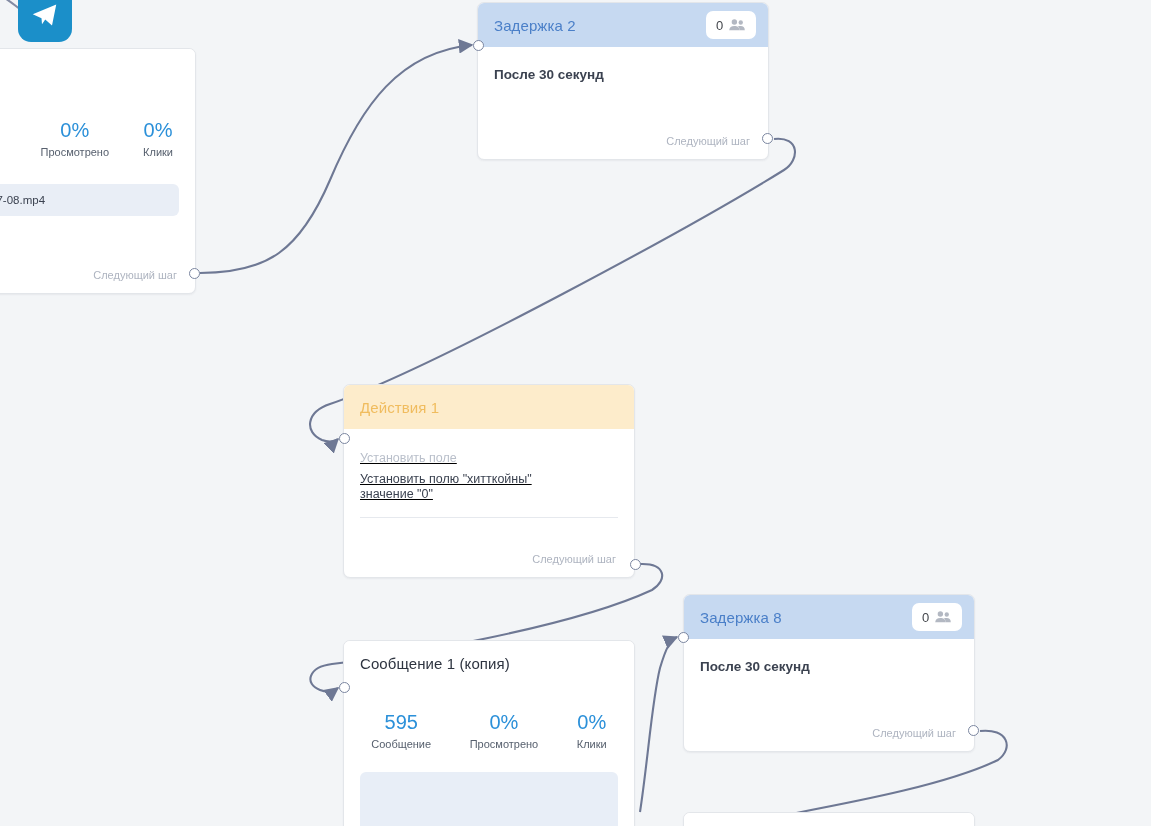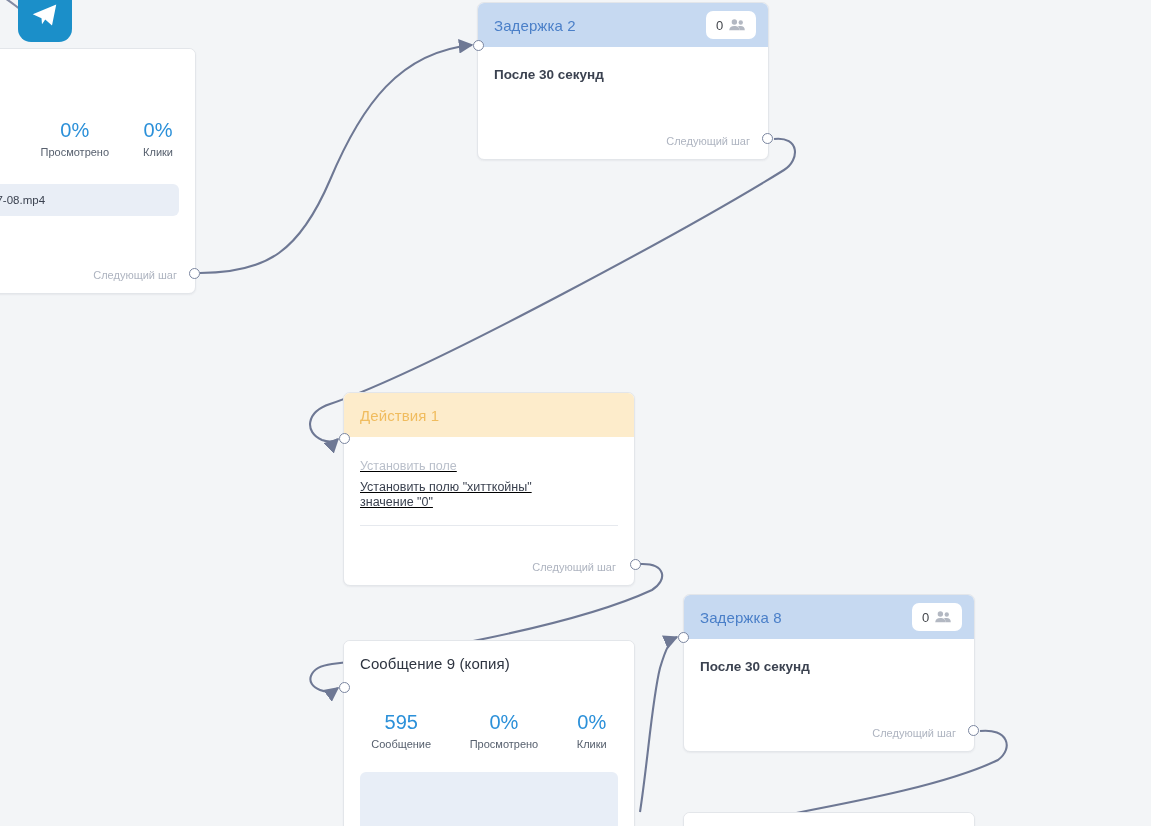--- a/index.html
+++ b/index.html
@@ -258,40 +258,40 @@
       </span>
     </div>
     <div class="node-body" style="height:114px;">
       <div class="delay-text">После 30 секунд</div>
       <div class="next-step" style="bottom:14px;">Следующий шаг</div>
     </div>
   </div>
   <div class="port" style="left:473px; top:40px;"></div>
   <div class="port" style="left:762px; top:133px;"></div>
 
-  <div class="node" style="left:343px; top:392px; width:292px; height:194px;">
+  <div class="node" style="left:343px; top:384px; width:292px; height:194px;">
     <div class="node-head action">
       <span class="node-title">Действия 1</span>
     </div>
     <div class="node-body" style="height:150px;text-decoration:underline;">
       <div class="act-block">
         <div class="act-kind">Установить поле</div>
         <div class="act-desc">Установить полю "хитткойны"
 значение "0"</div>
         <hr class="act-rule">
       </div>
       <div class="next-step" style="bottom:14px;">Следующий шаг</div>
     </div>
   </div>
   <div class="port" style="left:339px; top:433px;"></div>
   <div class="port" style="left:630px; top:559px;"></div>
 
   <div class="node" style="left:343px; top:640px; width:292px; height:210px;">
     <div class="node-head plain">
-      <span class="node-title">Сообщение 9 (копия)</span>
+      <span class="node-title">Сообщение 1 (копия)</span>
     </div>
     <div class="node-body" style="height:166px;">
       <div class="stats three">
         <div class="stat">
           <div class="val">595</div>
           <div class="lbl">Сообщение</div>
         </div>
         <div class="stat">
           <div class="val">0%</div>
           <div class="lbl">Просмотрено</div>

